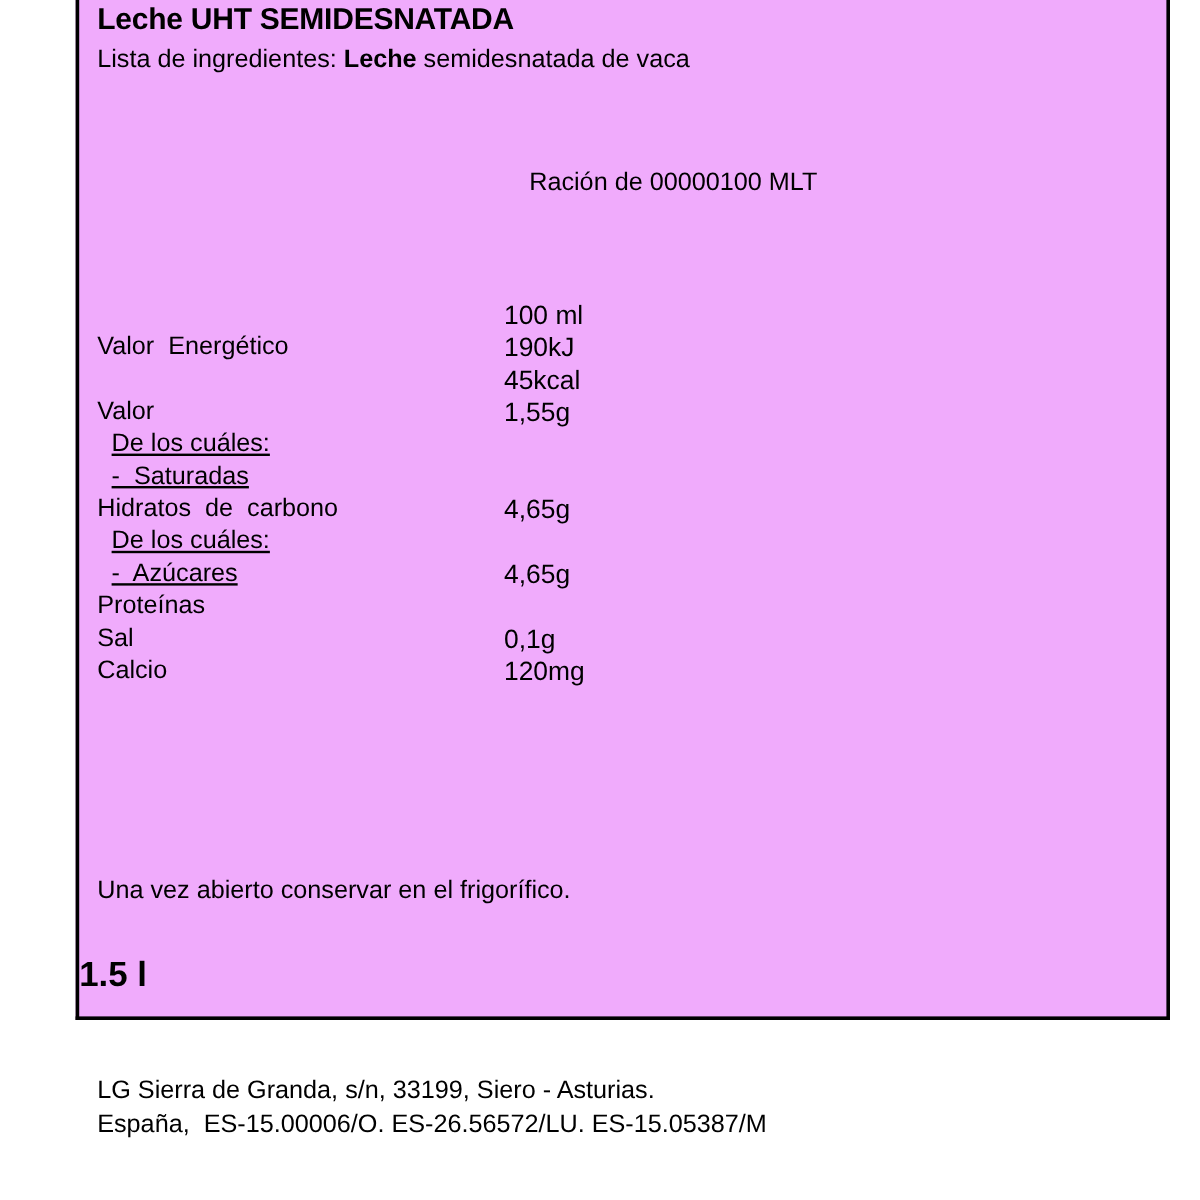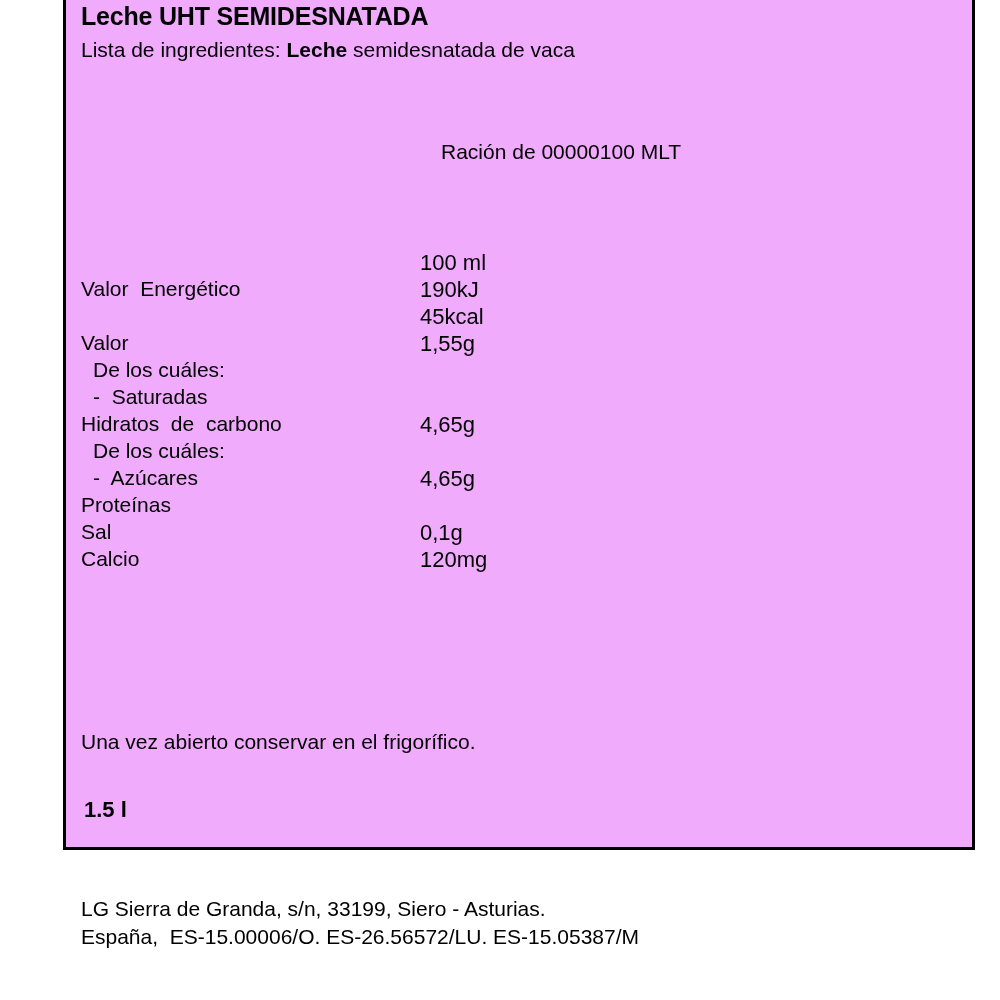--- a/index.html
+++ b/index.html
@@ -67,42 +67,42 @@
     width: 912px;
     height: 27px;
   }
   .nlabel {
     position: absolute;
     left: 15px;
     top: 0;
     font-size: 21px;
     white-space: pre;
   }
-  .nlabel.sub   { left: 27px; }
+  .nlabel.sub   { left: 27px; text-decoration: underline; }
   .nvalue {
     position: absolute;
     top: 0;
     font-size: 22px;
     text-align: left;
     white-space: pre;
   }
   
   .nvalue { left: 354px; width: 200px; }
   .nvalue.wide { width: 214px; }
 
   
   #storage-note {
     left: 15px;
     top: 730px;
     font-size: 21px;
   }
   #volume {
-    left: 18px;
+    left: 0;
     top: 797px;
-    font-size: 22px;
+    font-size: 29px;
     font-weight: bold;
   }
   #company-name {
     left: 15px;
     top: 862px;
     font-size: 21px;
     font-weight: bold;
   }
   #company-address {
     left: 15px;

